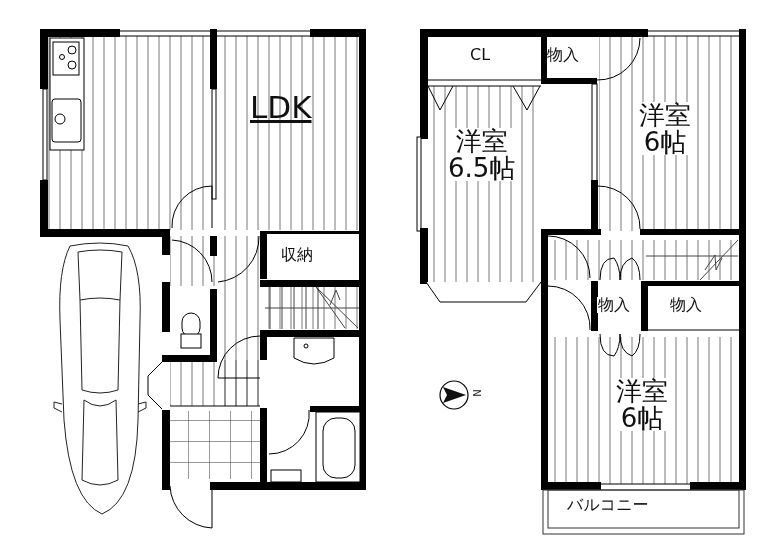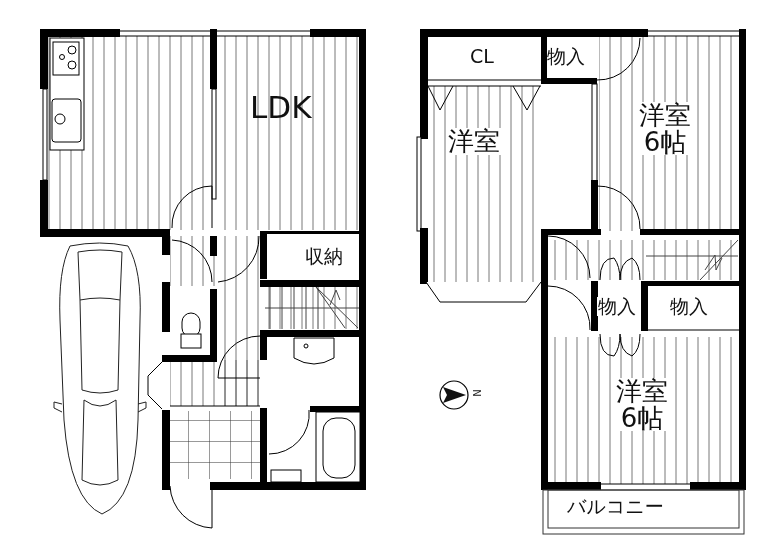--- a/index.html
+++ b/index.html
@@ -1,21 +1,21 @@
 <!DOCTYPE html>
 <html><head>
 <meta charset="utf-8">
 <style>
   html,body{margin:0;padding:0;background:#fff;}
   body{width:774px;height:559px;position:relative;overflow:hidden;font-family:"DejaVu Sans","Liberation Sans",sans-serif;}
   svg{position:absolute;left:0;top:0;}
   .lbl{position:absolute;color:#111;text-align:center;line-height:1.02;white-space:nowrap;background:rgba(255,255,255,0.0);}
   .big{font-size:31px;}
   .med{font-size:26px;}
-  .sm{font-size:19px;}
+  .sm{font-size:16px;}
   .bg{background:#fff;padding:0 1px;}
 </style>
 </head>
 <body>
 
 <svg width="774" height="559" viewBox="0 0 774 559" xmlns="http://www.w3.org/2000/svg">
   <defs>
     <pattern id="vlines" width="11" height="10" patternUnits="userSpaceOnUse">
       <line x1="5" y1="0" x2="5" y2="10" stroke="#555" stroke-width="0.8"></line>
     </pattern>
@@ -167,29 +167,30 @@
     <rect x="543" y="490" width="201" height="44" fill="#fff" stroke="#333"></rect>
     <rect x="548" y="490" width="191" height="38" fill="none" stroke="#333"></rect>
 
     <g>
       <circle cx="454" cy="395" r="14" fill="#fff" stroke="#000" stroke-width="1.2"></circle>
       <path d="M443 387 L466 395 L443 403 L447 395 Z" fill="#111"></path>
     </g>
   </g>
 </svg>
 
-<div class="lbl big" style="left:250px;top:92px;">
+<div class="lbl big" style="left:250px;top:92px;text-decoration:underline;">
   <div>LDK</div>
 </div>
-<div class="lbl sm bg" style="left:304px;top:247px;">収納</div>
+<div class="lbl sm bg" style="left:280px;top:247px;">収納</div>
 
 <div class="lbl sm" style="left:470px;top:47px;">CL</div>
 <div class="lbl sm" style="left:547px;top:47px;">物入</div>
 <div class="lbl med bg" style="left:447px;top:128px;">
   <div>洋室</div>
+  <div>6.5帖</div>
 </div>
 <div class="lbl med bg" style="left:638px;top:102px;">
   <div>洋室</div>
   <div>6帖</div>
 </div>
 <div class="lbl sm bg" style="left:597px;top:297px;">物入</div>
 <div class="lbl sm" style="left:670px;top:297px;">物入</div>
 <div class="lbl med bg" style="left:615px;top:378px;">
   <div>洋室</div>
   <div>6帖</div>

